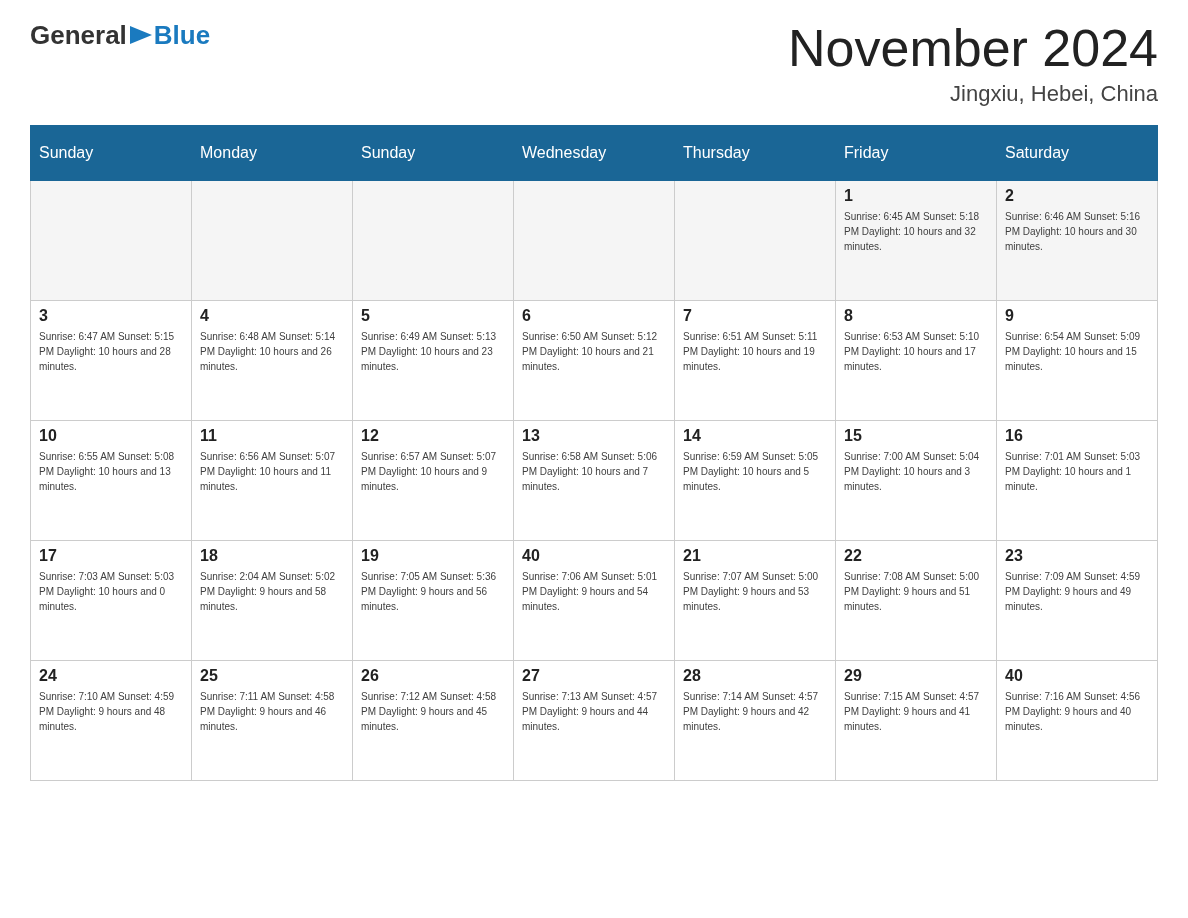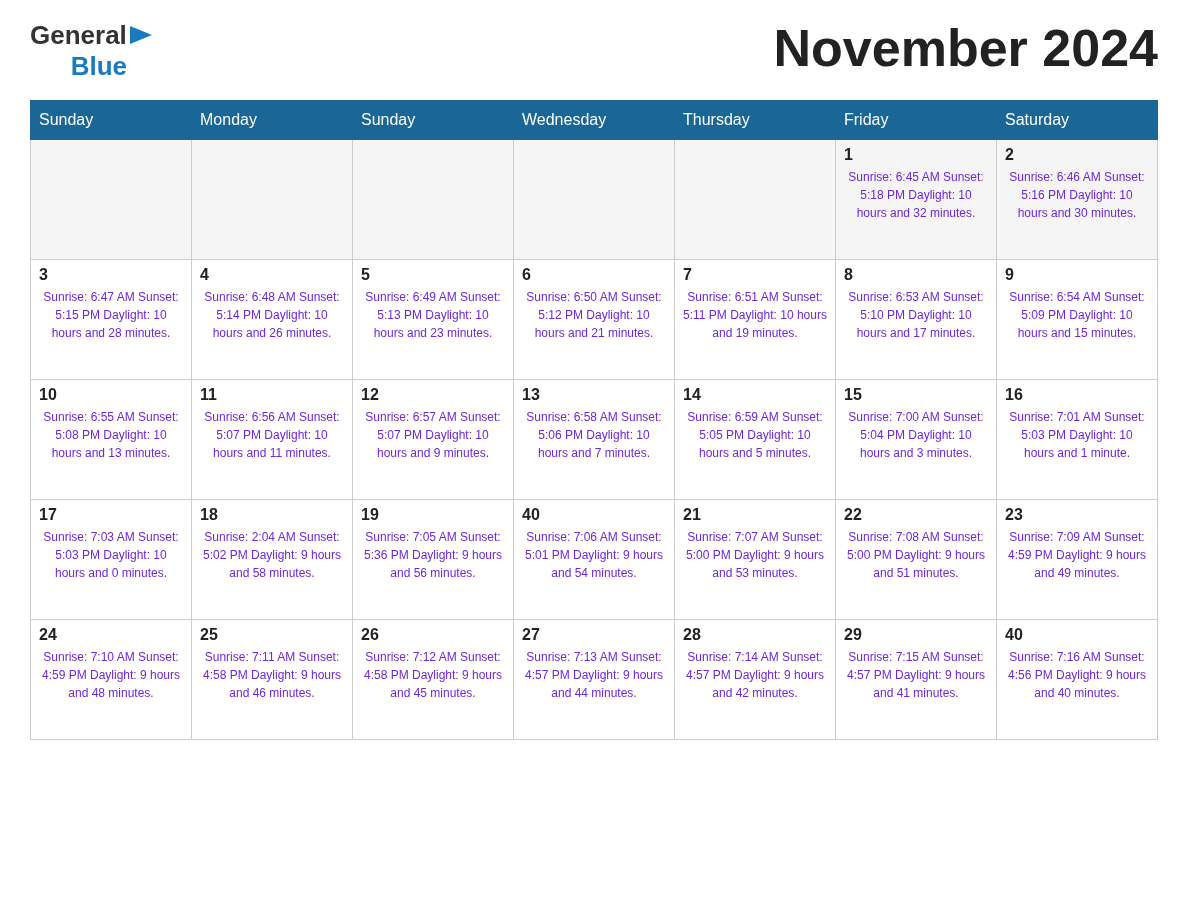--- a/index.html
+++ b/index.html
@@ -12,53 +12,53 @@
       padding: 20px 30px;
     }
     .header-section {
       display: flex;
       justify-content: space-between;
       align-items: flex-start;
       margin-bottom: 18px;
     }
     .logo-area {
       display: flex;
-      flex-direction: column;
-      align-items: center;
+      flex-direction: row;
+      align-items: flex-end;
     }
     .logo-text {
       display: flex;
       align-items: center;
       font-size: 26px;
       font-weight: bold;
       color: #333;
     }
     .title-area {
       text-align: right;
     }
     .calendar-title {
       font-size: 52px;
-      font-weight: bold;
+      font-weight: normal;
       color: #222;
       line-height: 1.1;
     }
     .calendar-subtitle {
       font-size: 22px;
       color: #444;
       margin-top: 4px;
     }
     .calendar-table {
       width: 100%;
       border-collapse: collapse;
       table-layout: fixed;
     }
     .calendar-table thead th {
       background-color: #1a6696;
       color: #fff;
-      padding: 10px 8px;
+      padding: 18px 8px;
       font-size: 16px;
       font-weight: normal;
       text-align: left;
       border: 1px solid #1a6696;
     }
     .calendar-table tbody td {
       border: 1px solid #ccc;
       vertical-align: top;
       padding: 6px 8px;
       height: 120px;
@@ -68,24 +68,23 @@
       background: #f5f5f5;
     }
     .day-number {
       font-size: 16px;
       font-weight: bold;
       color: #222;
       display: block;
       margin-bottom: 4px;
     }
     .day-info {
-      font-size: 12px;
-      color: #6d28d9;
+      font-size: 10px;
+      color: #404040;
       line-height: 1.5;
-      text-align: center;
     }
     .empty-cell {
       background: #f9f9f9;
     }
     .row-divider td {
       border-top: 2px solid #1a6696;
     }
   </style>
 </head>
 <body>
@@ -93,24 +92,25 @@
 <div class="header-section">
   <div class="logo-area">
     <div class="logo-text">
       <span>General</span>
       <span style="display:inline-block; margin-left:3px;">
         <svg width="22" height="18" viewBox="0 0 22 18">
           <polygon points="0,0 22,9 0,18" fill="#1a7abf"></polygon>
         </svg>
       </span>
     </div>
-    <div style="color:#1a7abf; font-size:26px; font-weight:bold; margin-left:16px;">Blue</div>
+    <div style="color:#1a7abf; font-size:26px; font-weight:bold; margin-left:2px;">Blue</div>
   </div>
   <div class="title-area">
     <div class="calendar-title">November 2024</div>
+    <div class="calendar-subtitle">Jingxiu, Hebei, China</div>
   </div>
 </div>
 
 <table class="calendar-table">
   <thead>
     <tr>
     <th>Sunday</th>
         <th>Monday</th>
         <th>Sunday</th>
         <th>Wednesday</th>

